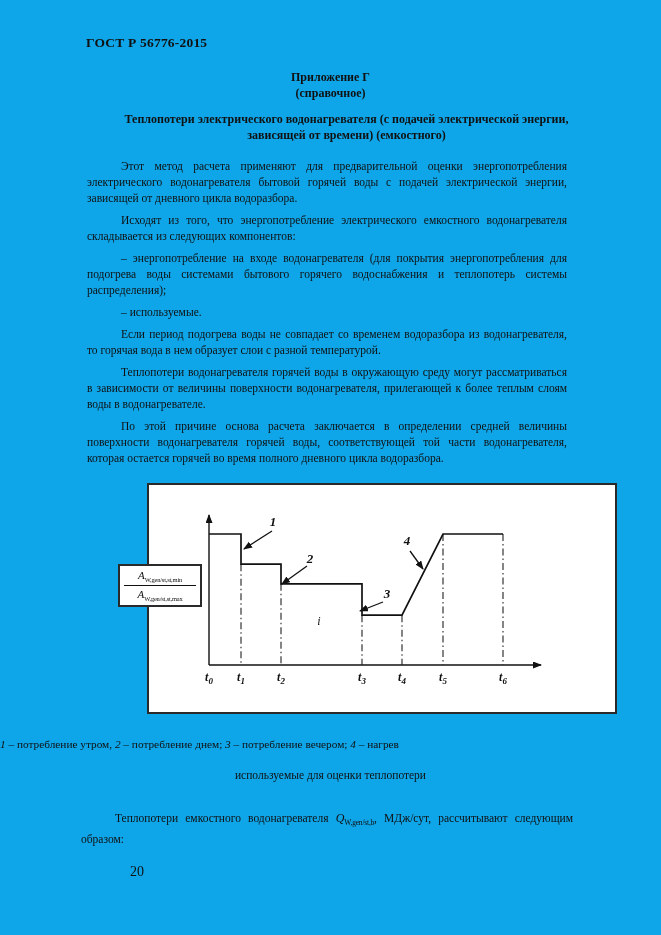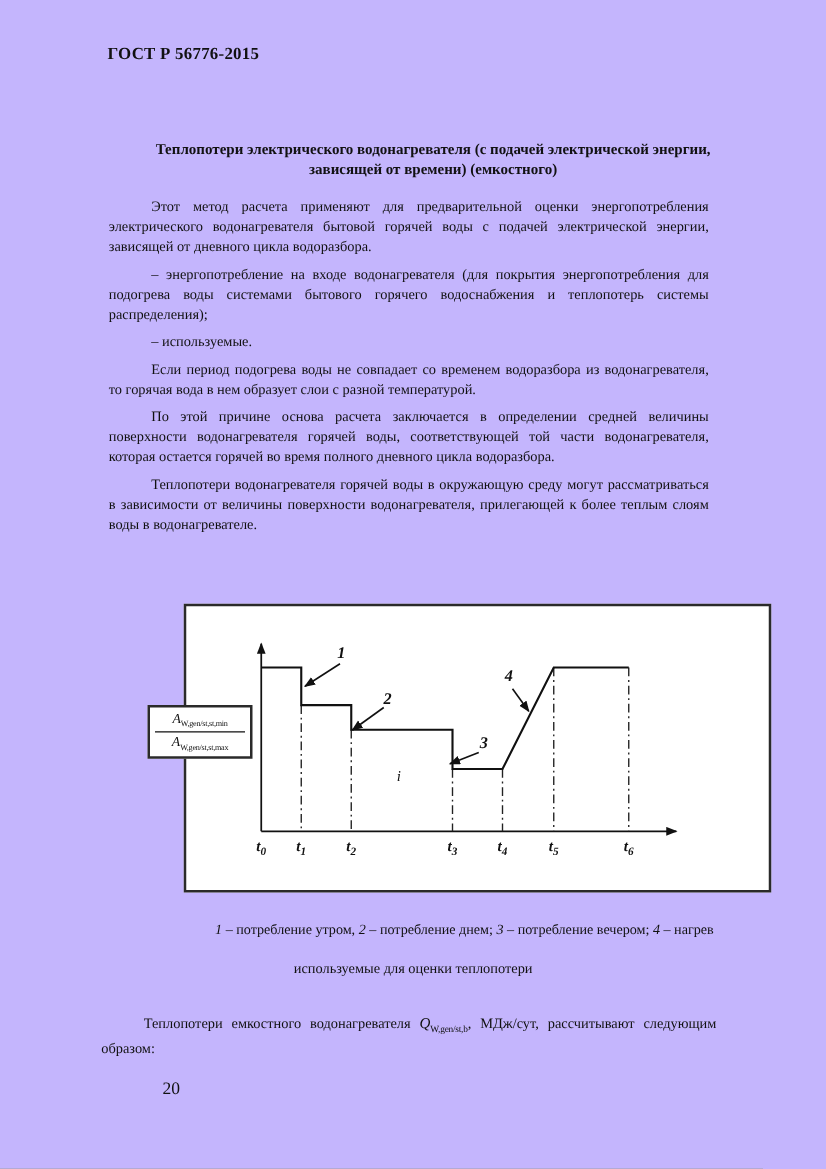--- a/index.html
+++ b/index.html
@@ -1,64 +1,69 @@
 <!DOCTYPE html>
 <html><head>
 <meta charset="utf-8">
 <style>
   html,body{margin:0;padding:0;background:#9a9a9a;}
   .page{
-    position:relative;width:661px;height:935px;background:#c4b5fd;
+    position:relative;width:661px;height:935px;background:#0ea5e9;
     font-family:"Liberation Serif", serif;color:#111;overflow:hidden;
     margin:0 auto;
   }
   .abs{position:absolute;}
   #doc-code{left:86px;top:35px;font-size:13.5px;font-weight:bold;letter-spacing:.2px;}
   #appendix-block{left:0;top:69px;width:661px;text-align:center;font-weight:bold;font-size:12px;line-height:16px;}
   #title-block{left:16px;top:111px;width:661px;text-align:center;font-weight:bold;font-size:12px;line-height:16px;}
   #body-text{left:81px;top:152px;width:492px;}
   #body-text p{margin:6px;text-indent:34px;text-align:justify;font-size:11.5px;line-height:16px;}
   #figure-box{left:147px;top:483px;width:470px;height:231px;border:2px solid #2a2a2a;box-sizing:border-box;background:#fff;}
   #figure-svg{position:absolute;left:0;top:0;}
   #fraction-box{
     left:118px;top:564px;width:84px;border:2px solid #2a2a2a;background:#fff;z-index:3;
     text-align:center;font-size:10px;padding:3px 4px;box-sizing:border-box;
   }
   #fraction-box .base{font-style:italic;font-size:11px;}
   #fraction-box sub{font-size:6.5px;letter-spacing:-.2px;}
   .frac-num{border-bottom:1px solid #111;padding:0 1px 2px;}
   .frac-den{padding:2px 1px 0;}
-  #figure-legend{left:0;top:738px;width:571px;text-align:right;font-size:11.3px;}
+  #figure-legend{left:0;top:738px;width:571px;text-align:left;font-size:11.3px;}
   #figure-legend i{font-family:"Liberation Serif",serif;}
   #figure-caption{left:0;top:767px;width:661px;text-align:center;font-size:11.5px;line-height:17px;}
   #closing-para{left:81px;top:810px;width:492px;font-size:11.5px;line-height:16px;text-align:justify;text-indent:34px;}
   #closing-para i{font-size:12px;}
   #closing-para sub{font-size:7.5px;letter-spacing:-.2px;}
   #page-number{left:130px;top:864px;font-size:14px;}
 </style>
 </head>
 <body>
 
 <div class="page">
 
   <div class="abs" id="doc-code">ГОСТ Р 56776-2015</div>
 
+  <div class="abs" id="appendix-block">
+    <div>Приложение Г</div>
+    <div>(справочное)</div>
+  </div>
 
   <div class="abs" id="title-block">
     <div>Теплопотери электрического водонагревателя (с подачей электрической энергии,</div>
     <div>зависящей от времени) (емкостного)</div>
   </div>
 
   <div class="abs" id="body-text">
     <p>Этот метод расчета применяют для предварительной оценки энергопотребления электрического водонагревателя бытовой горячей воды с подачей электрической энергии, зависящей от дневного цикла водоразбора.</p>
+    <p>Исходят из того, что энергопотребление электрического емкостного водонагревателя складывается из следующих компонентов:</p>
     <p>– энергопотребление на входе водонагревателя (для покрытия энергопотребления для подогрева воды системами бытового горячего водоснабжения и теплопотерь системы распределения);</p>
     <p>– используемые.</p>
     <p>Если период подогрева воды не совпадает со временем водоразбора из водонагревателя, то горячая вода в нем образует слои с разной температурой.</p>
+    <p>Теплопотери водонагревателя горячей воды в окружающую среду могут рассматриваться в зависимости от величины поверхности водонагревателя, прилегающей к более теплым слоям воды в водонагревателе.</p>
     <p>По этой причине основа расчета заключается в определении средней величины поверхности водонагревателя горячей воды, соответствующей той части водонагревателя, которая остается горячей во время полного дневного цикла водоразбора.</p>
-    <p>Теплопотери водонагревателя горячей воды в окружающую среду могут рассматриваться в зависимости от величины поверхности водонагревателя, прилегающей к более теплым слоям воды в водонагревателе.</p>
   </div>
 
   <div class="abs" id="figure-box">
     <svg id="figure-svg" width="466" height="227" viewBox="0 0 466 227">
         <defs>
           <marker id="ah" markerWidth="10" markerHeight="8" refX="8" refY="3.5" orient="auto" markerUnits="userSpaceOnUse">
             <polygon points="0,0 9,3.5 0,7" fill="#111"></polygon>
           </marker>
         </defs>
         <line x1="60" y1="180" x2="60" y2="30" stroke="#111" stroke-width="1.4" marker-end="url(#ah)"></line>

